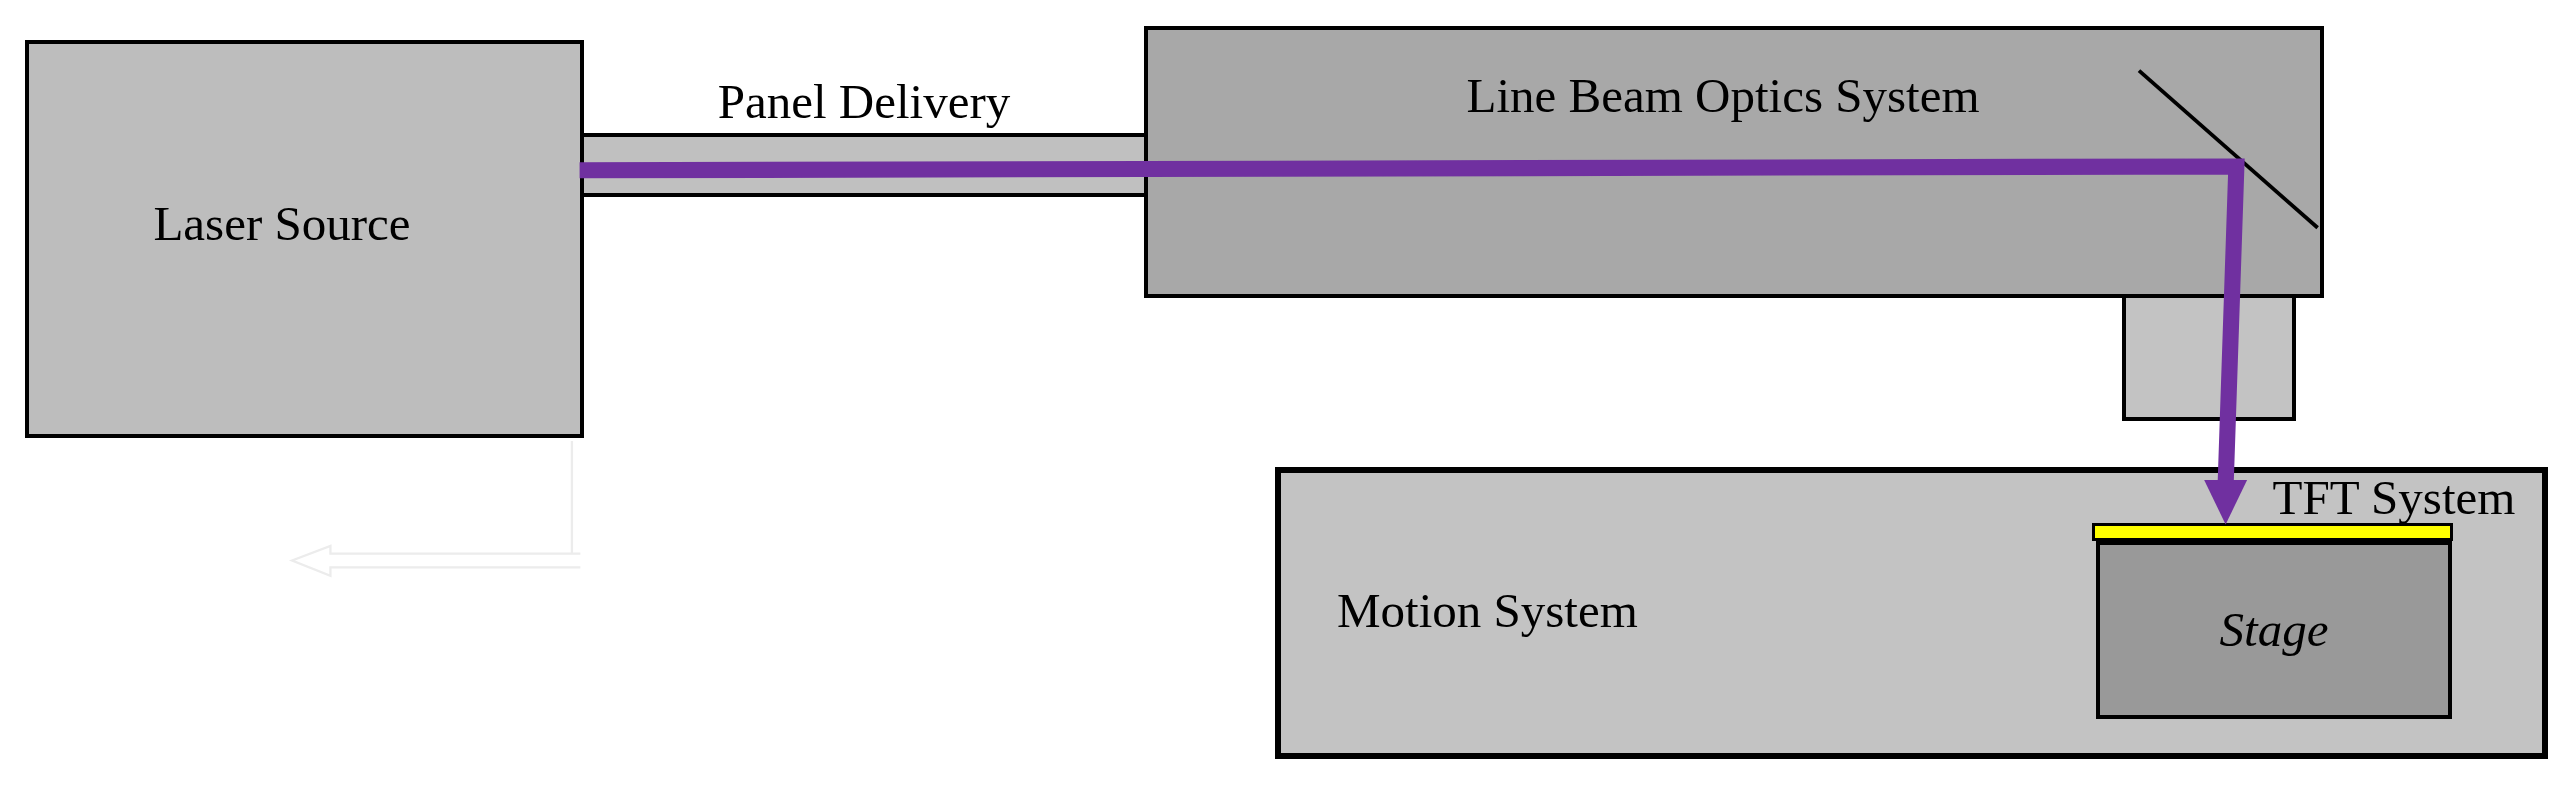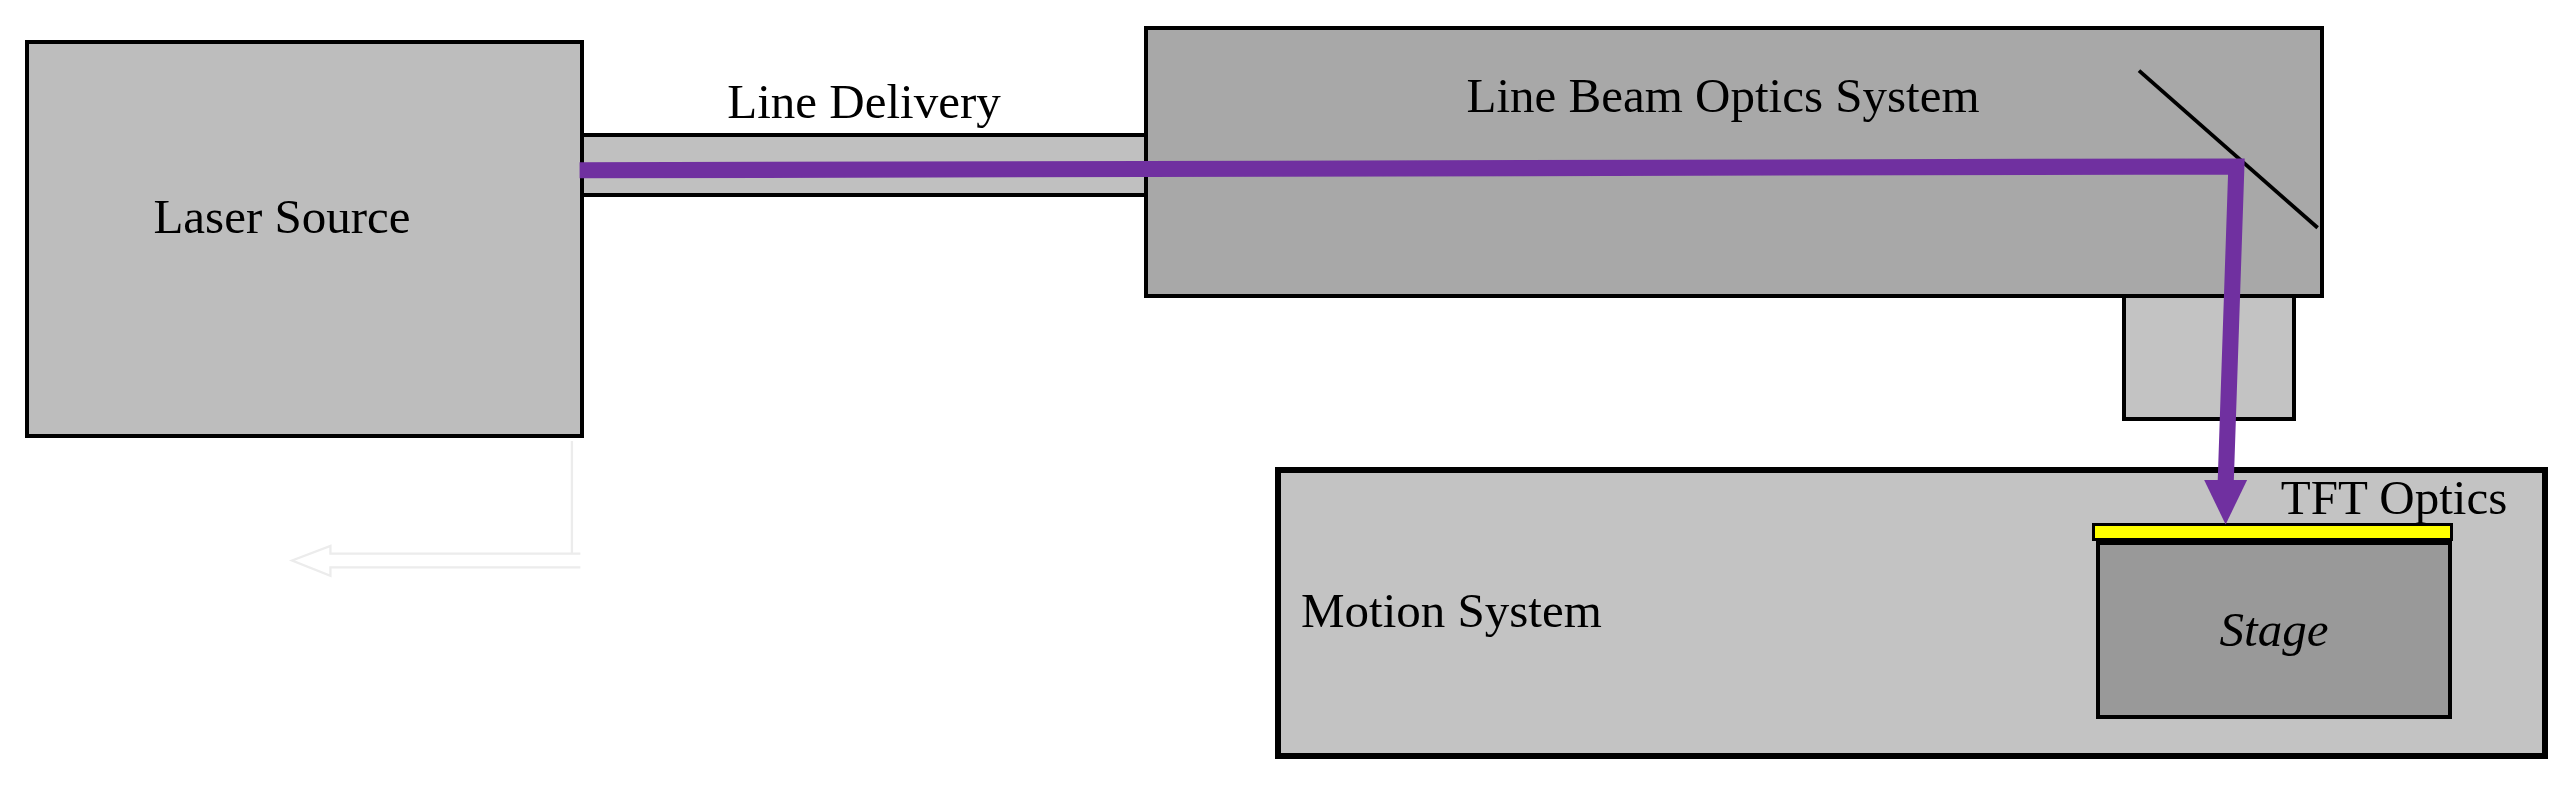--- a/index.html
+++ b/index.html
@@ -31,22 +31,22 @@
   }
   .optics-box{left:1144px;top:26px;width:1180px;height:272px;background:var(--optics-box-fill);z-index:2;}
   .connector-box{left:2122px;top:291px;width:174px;height:130px;background:var(--connector-fill);z-index:1;}
   .motion-box{left:1275px;top:467px;width:1273px;height:292px;border-width:6.1px;background:var(--motion-box-fill);}
   .stage-box{left:2096px;top:541px;width:356px;height:178px;background:var(--stage-fill);z-index:3;}
   .tft-strip{left:2092px;top:523px;width:361px;height:18.4px;border-width:3.1px;background:var(--tft-panel-fill);z-index:4;}
   .label{
     position:absolute;font-size:49px;line-height:1.1;white-space:nowrap;
     transform:translate(-50%,-50%);z-index:6;
   }
-  .label.left-anchor{transform:translate(0,-50%);}
-  .laser-label{left:282px;top:217px;}
+  .label.left-anchor{transform:translate(0,-50%);margin-left:36px;}
+  .laser-label{left:282px;top:224px;}
   .beam-delivery-label{left:864px;top:102px;}
   .optics-label{left:1723px;top:96px;}
   .motion-label{left:1301px;top:611px;}
   .stage-label{left:2274px;top:630px;font-style:italic;}
   .tft-label{left:2394px;top:498px;}
   .overlay-svg{position:absolute;left:0;top:0;z-index:5;pointer-events:none;}
   .ghost-arrow{stroke:var(--ghost);stroke-width:3;fill:none;}
   .mirror-line{stroke:var(--outline);stroke-width:5;}
   .beam-path{stroke:var(--beam);stroke-width:21;fill:none;stroke-linejoin:miter;}
   .beam-arrowhead{fill:var(--beam);}
@@ -63,18 +63,18 @@
 <div class="box tft-strip"></div>
 
 <svg class="overlay-svg" width="2576" height="786" viewBox="0 0 3360 1025">
   <path class="ghost-arrow" d="M746 575 L746 722 M757 722 L431 722 L431 712 L381 731 L431 751 L431 740 L757 740"></path>
   <line class="mirror-line" x1="2790" y1="92" x2="3023" y2="297"></line>
   <path class="beam-path" d="M756 222 L2917 217 L2903 632"></path>
   <polygon class="beam-arrowhead" points="2875,626 2931,626 2903,684"></polygon>
 </svg>
 
 <div class="label laser-label">Laser Source</div>
-<div class="label beam-delivery-label">Line Delivery</div>
+<div class="label beam-delivery-label">Panel Delivery</div>
 <div class="label optics-label">Line Beam Optics System</div>
 <div class="label left-anchor motion-label">Motion System</div>
 <div class="label stage-label">Stage</div>
-<div class="label tft-label">TFT Optics</div>
+<div class="label tft-label">TFT System</div>
 
 
 </body></html>

